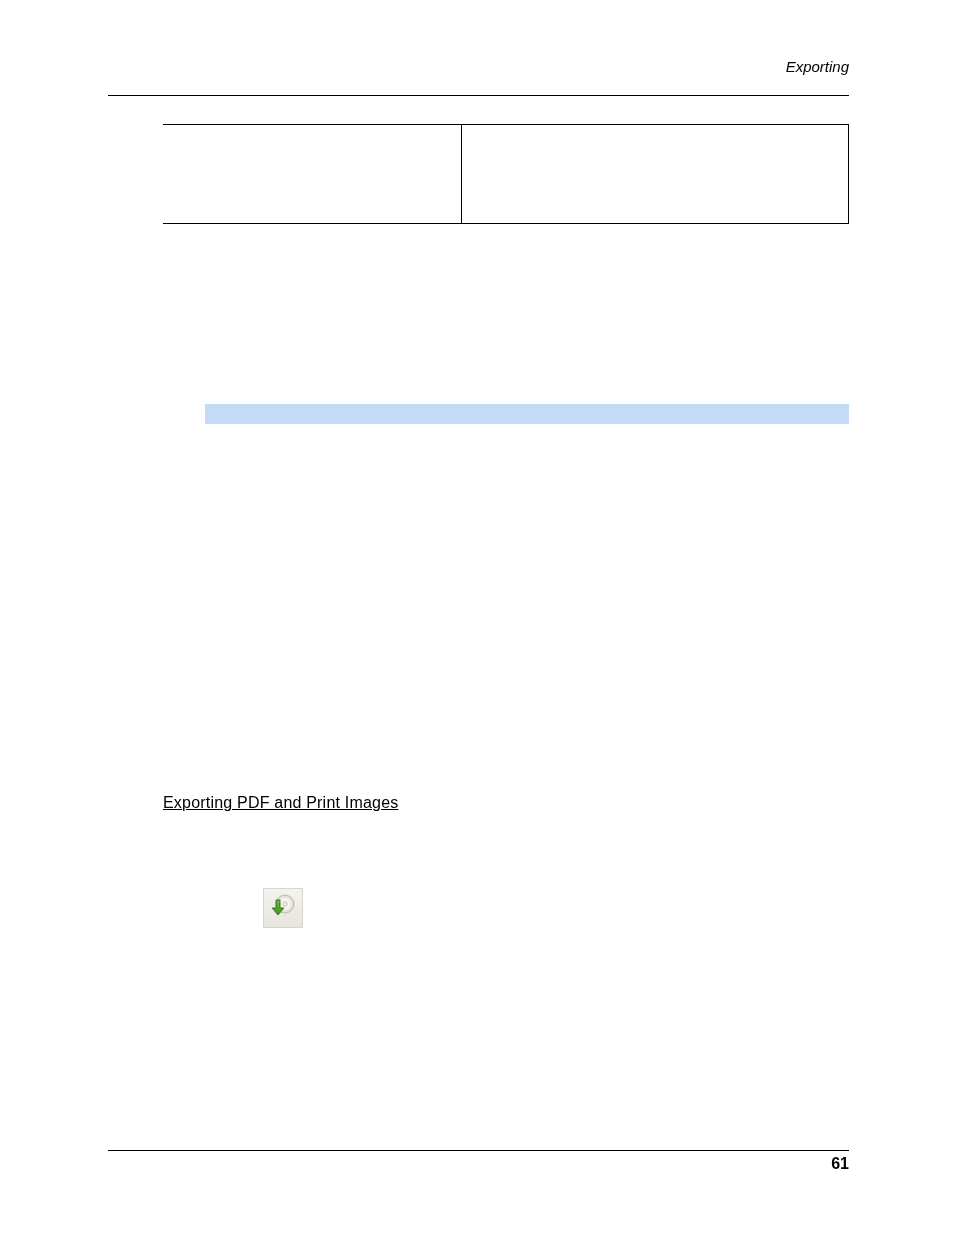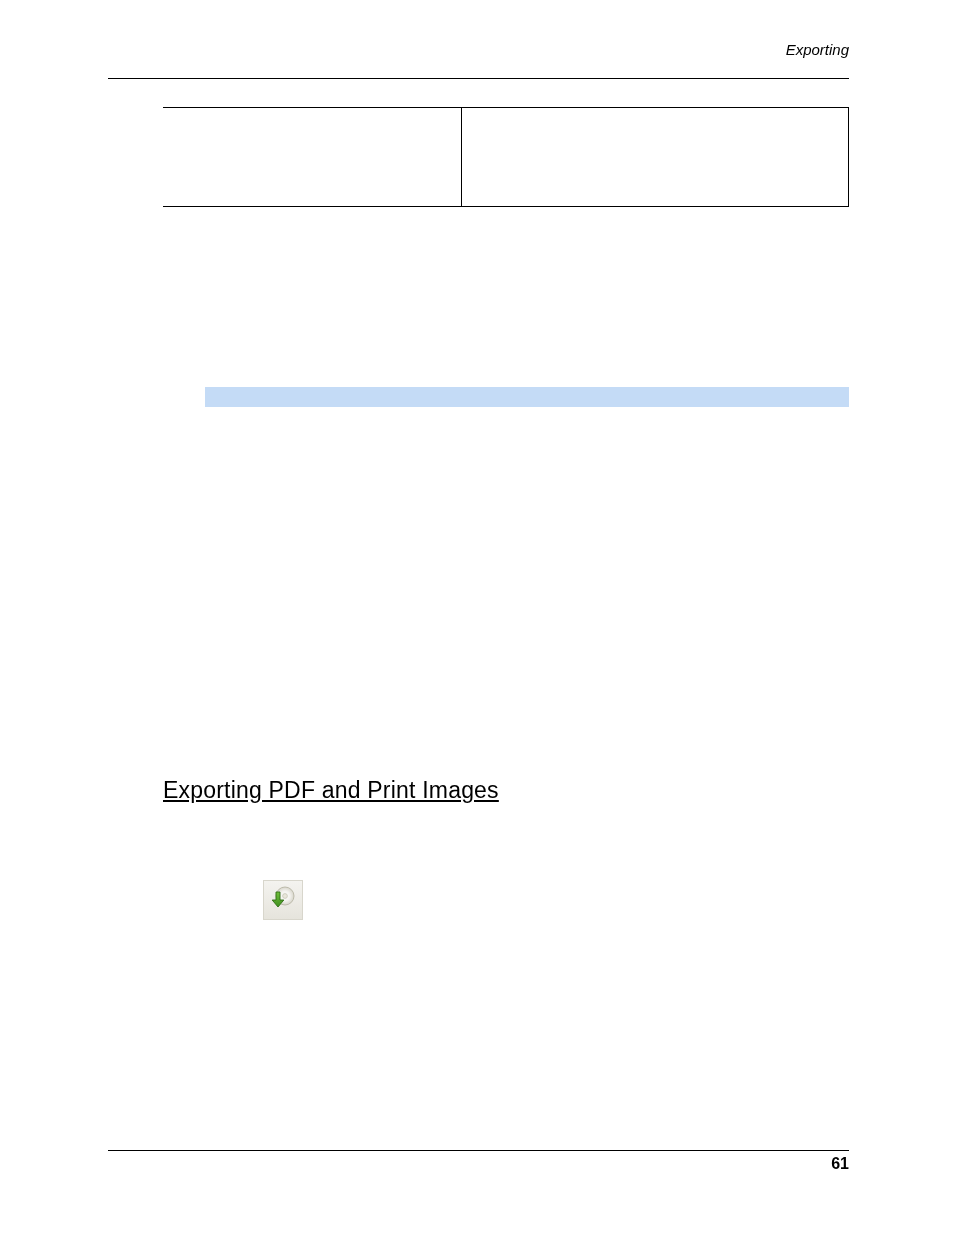--- a/index.html
+++ b/index.html
@@ -7,21 +7,21 @@
     padding: 0;
     background: #ffffff;
     font-family: Arial, Helvetica, sans-serif;
     color: #000;
   }
   .page {
     width: 954px;
     height: 1235px;
     position: relative;
     box-sizing: border-box;
-    padding: 41px 105px 0 108px;
+    padding: 58px 105px 0 108px;
   }
   .header-line {
     border-top: 1px solid #000;
     margin-top: 20px;
   }
   .header-text {
     text-align: right;
     font-style: italic;
     font-size: 15px;
     margin-bottom: 4px;
@@ -43,21 +43,21 @@
     border-left: 1px solid #fff;
   }
   .highlight-bar {
     background: #c4dbf6;
     height: 20px;
     margin-top: 180px;
     margin-left: 42px;
     width: calc(100% - 42px);
   }
   .section-heading {
-    font-size: 23px;
+    font-size: 16px;
     text-decoration: underline;
     margin-top: 370px;
     margin-left: 0;
     font-weight: normal;
     letter-spacing: 0.2px;
   }
   .icon-box {
     margin-top: 76px;
     margin-left: 100px;
     width: 38px;

